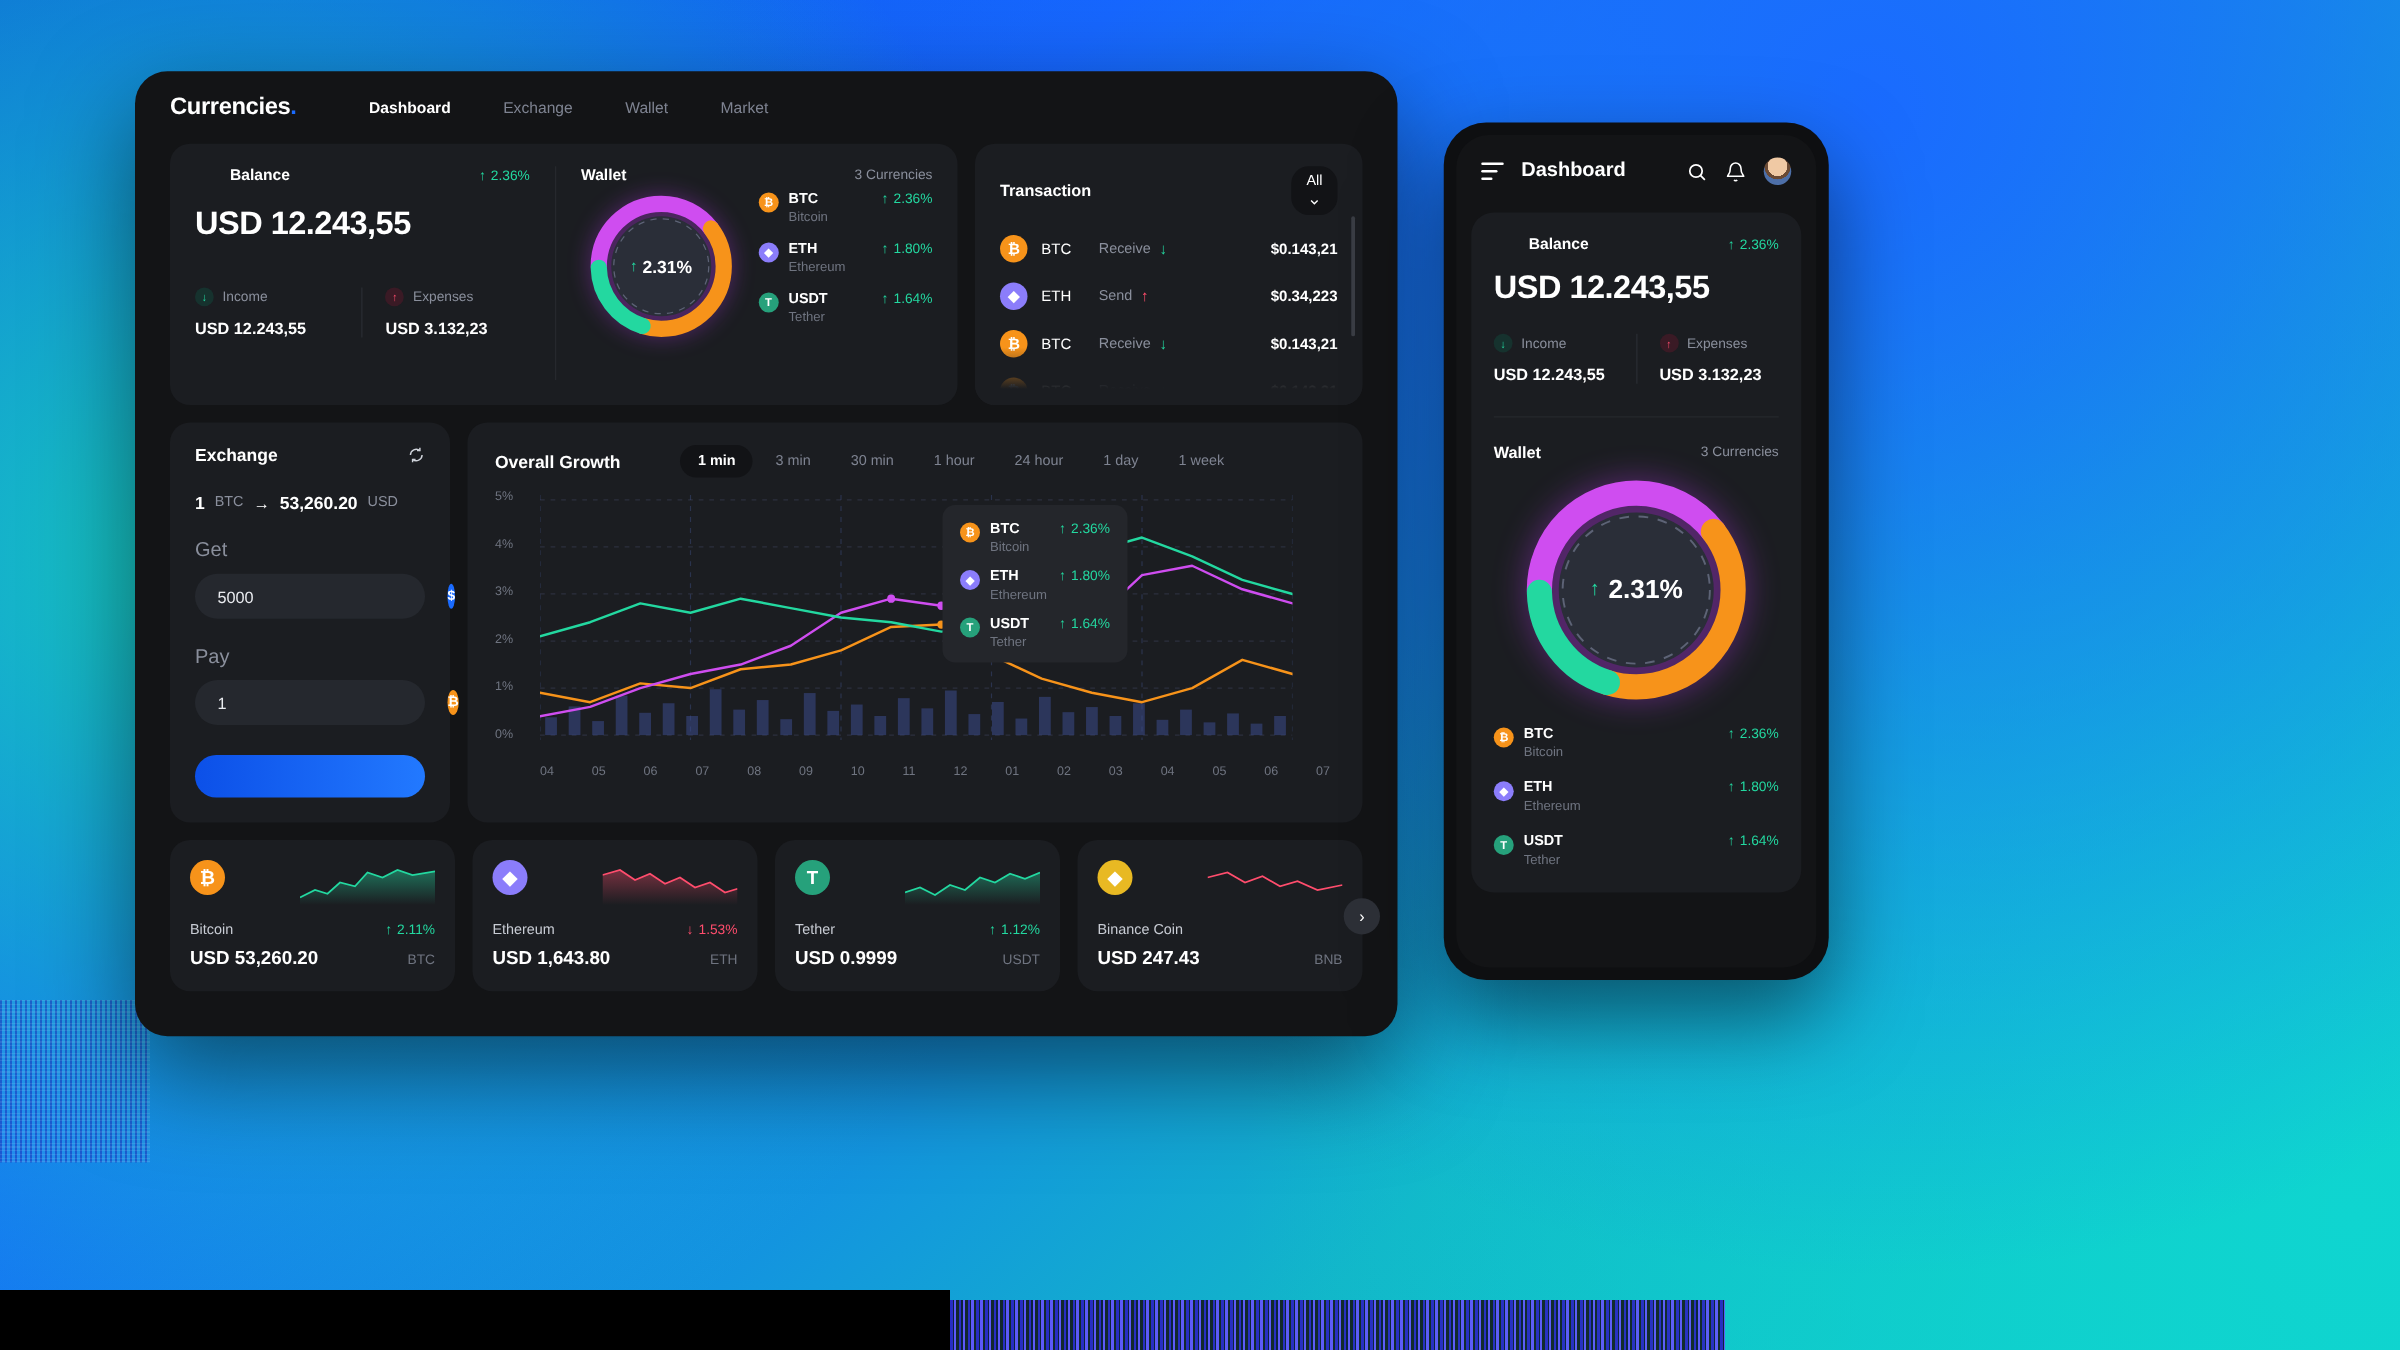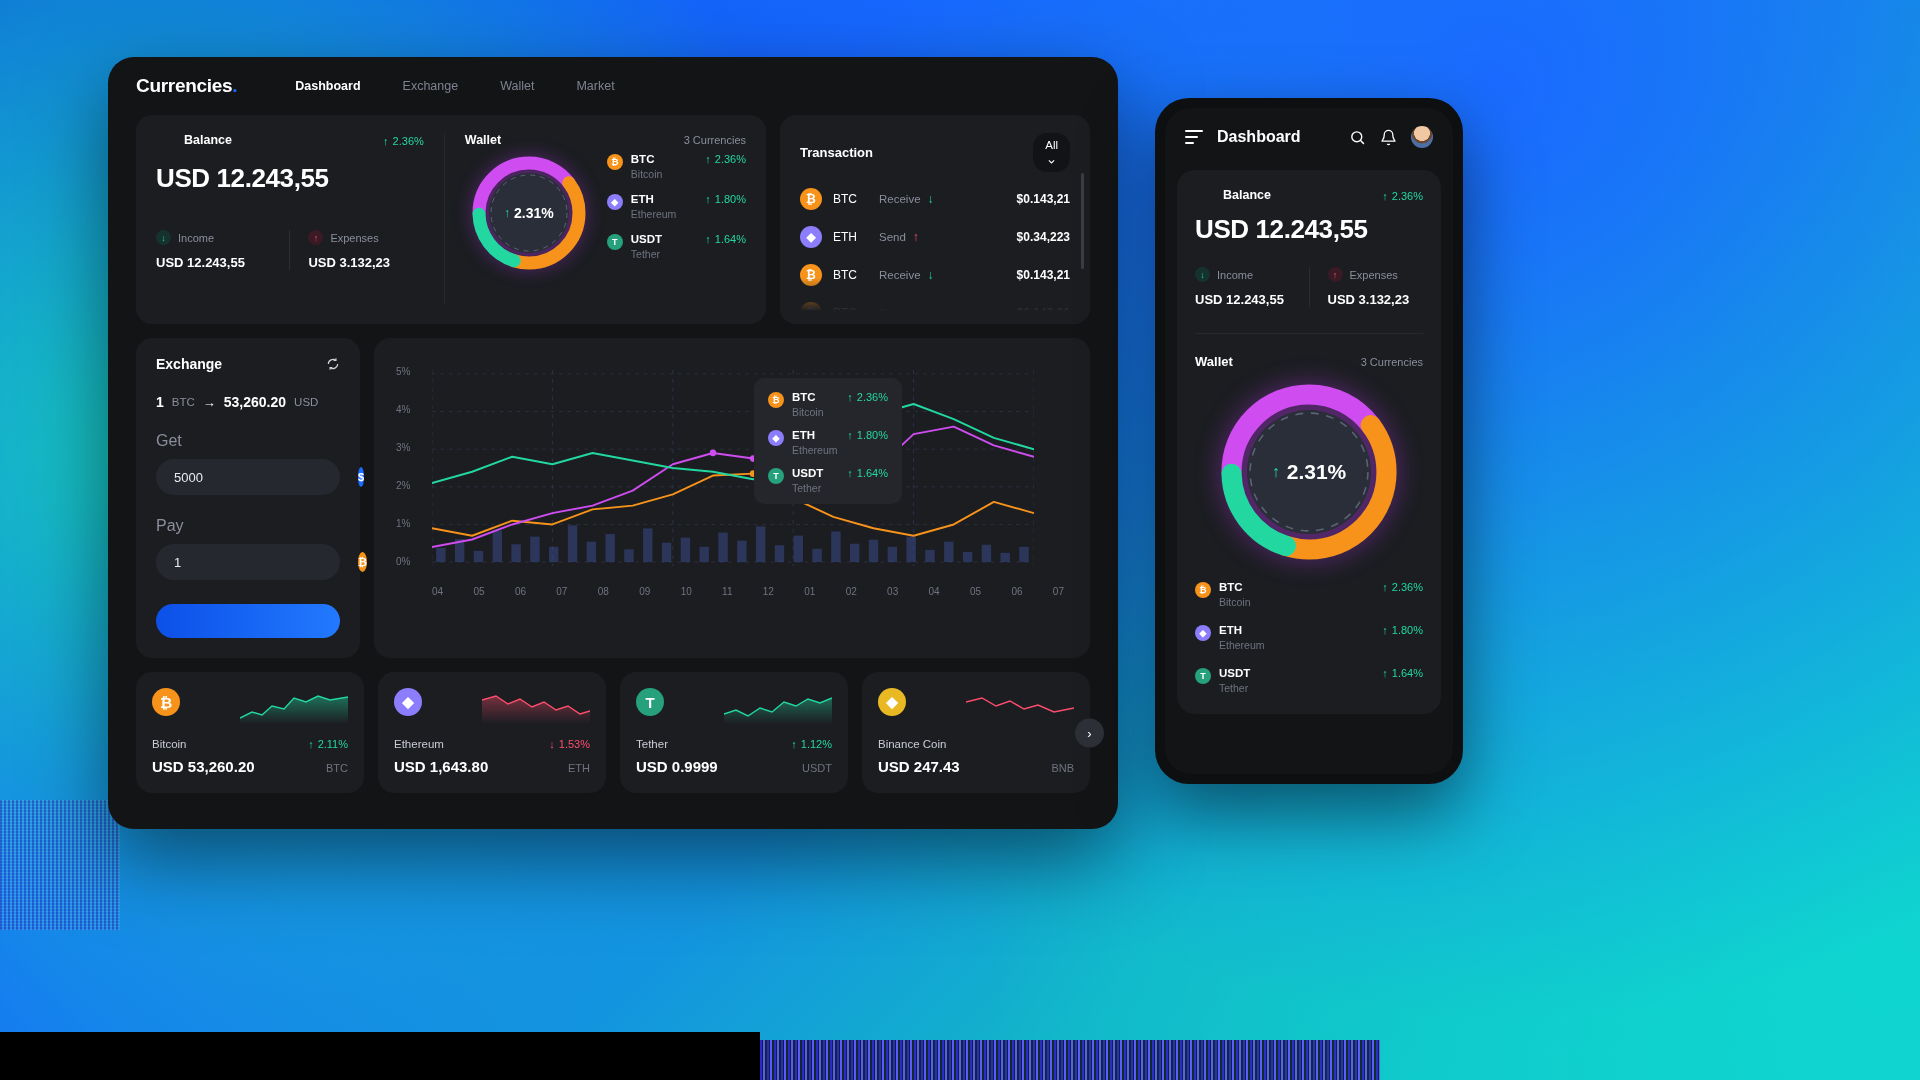--- a/index.html
+++ b/index.html
@@ -369,20 +369,32 @@
           <div class="sep"></div>
           <div class="badge c-btc">₿</div>
           <svg class="chev2" viewBox="0 0 24 24" fill="none" stroke="currentColor" stroke-width="3">
               <polyline points="5,9 12,16 19,9"></polyline>
             </svg>
         </div>
         <div class="cta"></div>
       </div>
 
       <div class="card growth">
+        <div class="g-top">
+          <h3>Overall Growth</h3>
+          <div class="tabs">
+            <div class="tab active">1 min</div>
+            <div class="tab">3 min</div>
+            <div class="tab">30 min</div>
+            <div class="tab">1 hour</div>
+            <div class="tab">24 hour</div>
+            <div class="tab">1 day</div>
+            <div class="tab">1 week</div>
+          </div>
+        </div>
         <div class="chart-area">
           <div class="ylab" style="top:0">5%</div>
           <div class="ylab" style="top:38px">4%</div>
           <div class="ylab" style="top:76px">3%</div>
           <div class="ylab" style="top:114px">2%</div>
           <div class="ylab" style="top:152px">1%</div>
           <div class="ylab" style="top:190px">0%</div>
           <svg id="gchart" viewBox="0 0 640 200" preserveAspectRatio="none" style="position:absolute;left:36px;top:4px;width:602px;height:196px">
               <line x1="0" y1="196" x2="640" y2="196" stroke="#3a3f55" stroke-width="1" stroke-dasharray="4 5" opacity=".55"></line>
               <line x1="0" y1="157.6" x2="640" y2="157.6" stroke="#3a3f55" stroke-width="1" stroke-dasharray="4 5" opacity=".55"></line>

